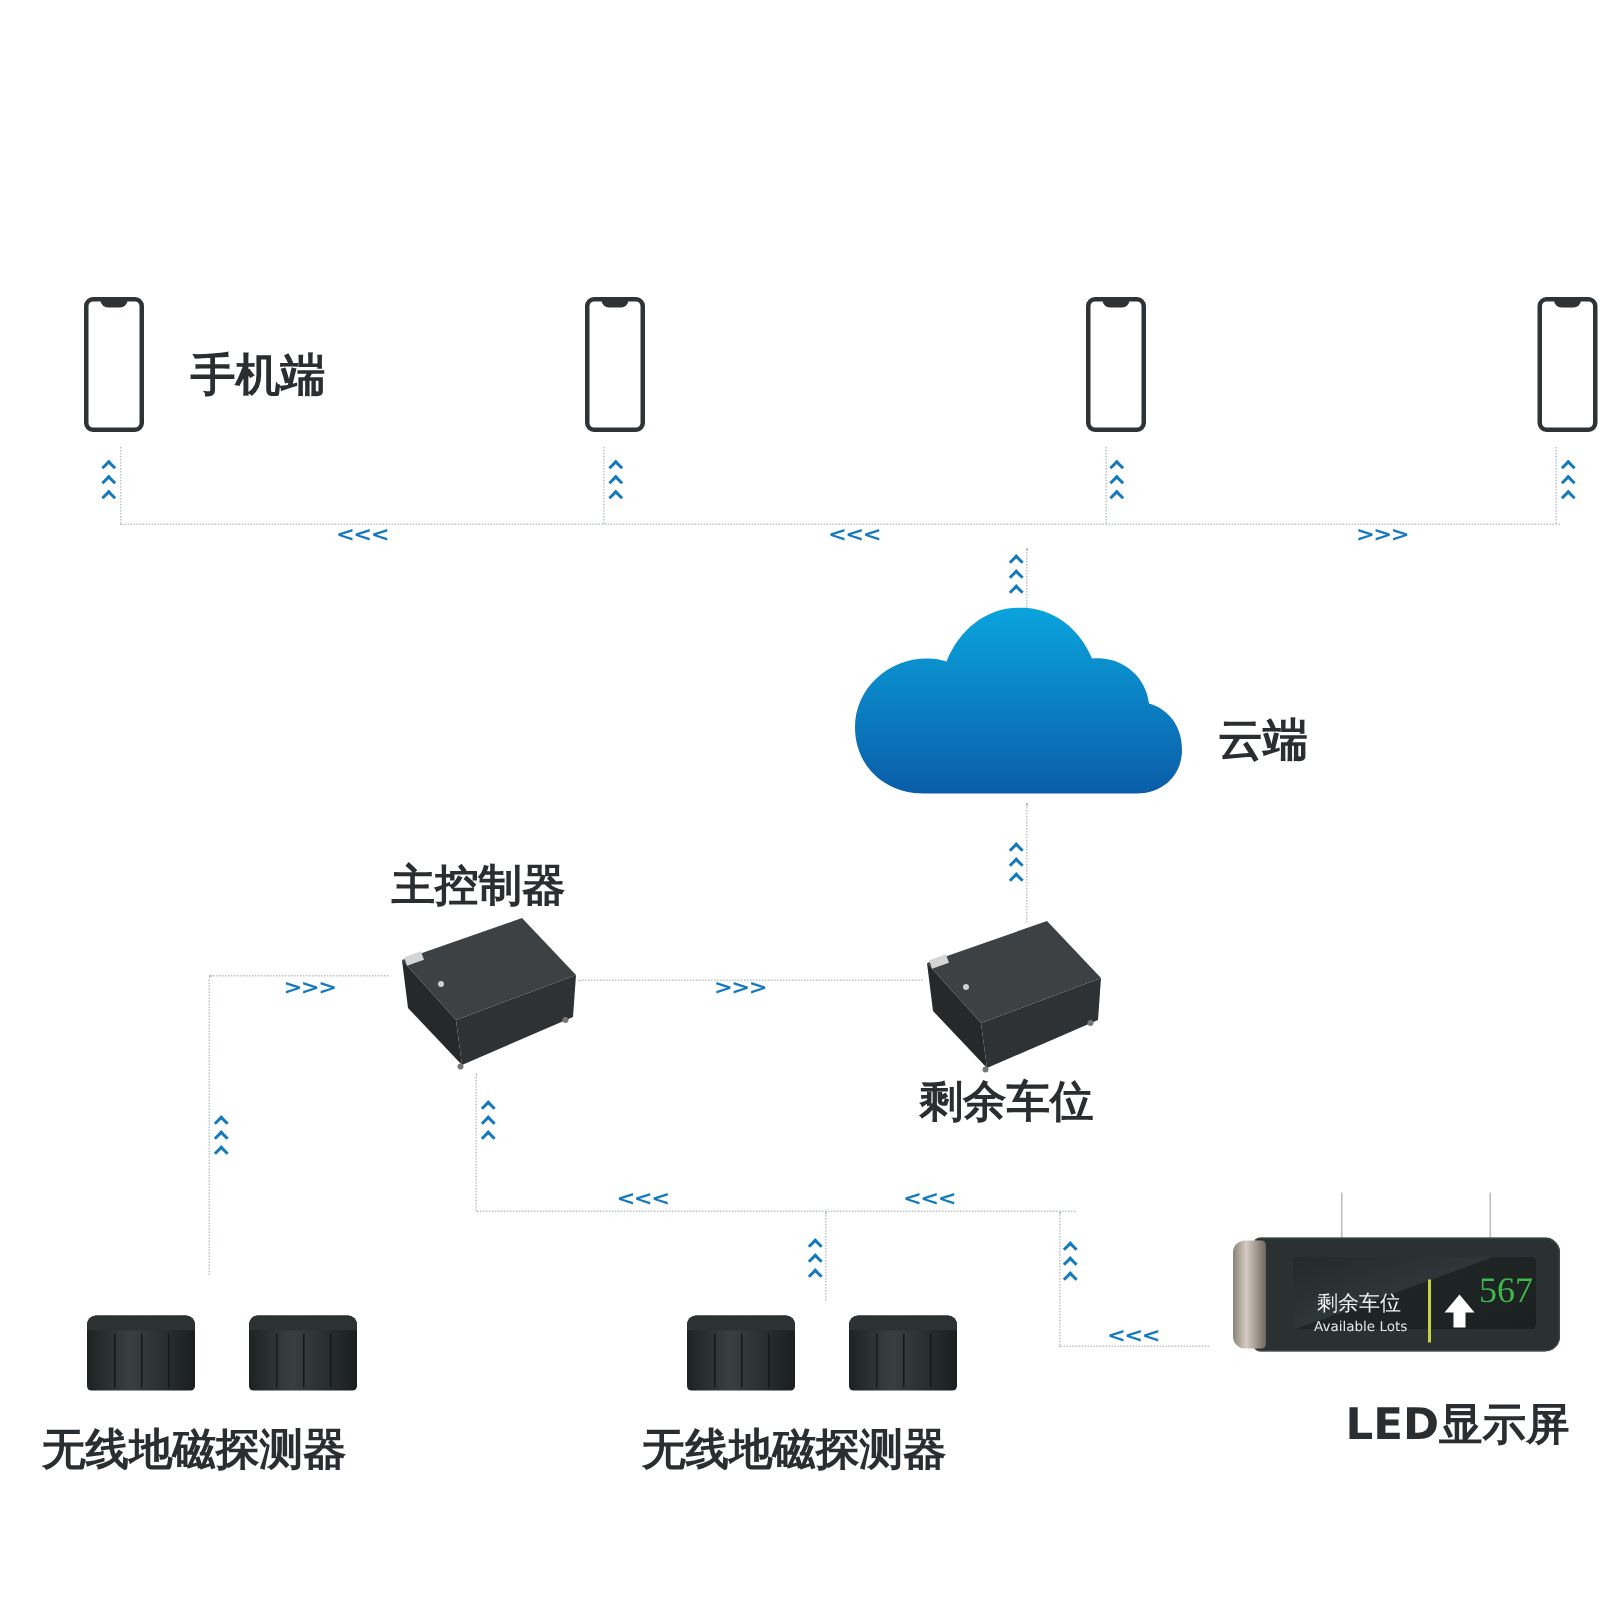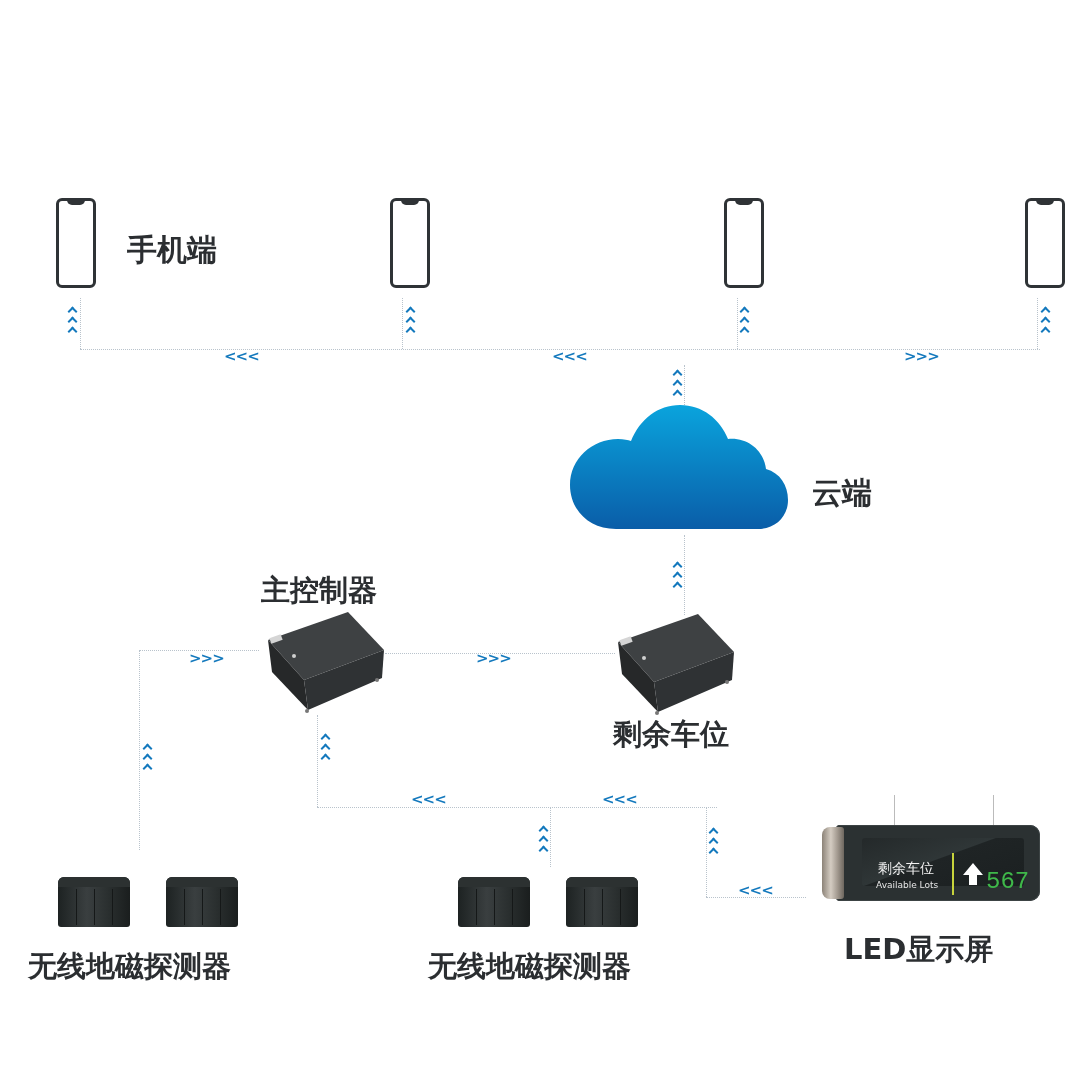--- a/index.html
+++ b/index.html
@@ -25,21 +25,21 @@
   .detector .rib { position: absolute; top: 12px; bottom: 2px; width: 1px; background: #151818; }
 
   
   .led { position: absolute; left: 822px; top: 825px; width: 218px; height: 76px; }
   .led-body { position: absolute; left: 14px; top: 0; right: 0; bottom: 0; background: #2b3132; border-radius: 4px 10px 10px 4px; box-shadow: inset 0 0 0 1px #3c4344; }
   .led-cap { position: absolute; left: 0; top: 2px; width: 22px; bottom: 2px; background: linear-gradient(90deg,#8c8378,#d4ccc2 40%,#a39a90 70%,#6e675f); border-radius: 8px 3px 3px 8px; }
   .led-screen { position: absolute; left: 40px; top: 13px; right: 16px; bottom: 15px; background: linear-gradient(160deg,#24292a 0%,#2f3637 45%,#1f2425 46%,#1b2021 100%); border-radius: 3px; }
   .led-cn { position: absolute; left: 16px; top: 22px; color: #f2f2f2; font-size: 14px; font-family: "DejaVu Sans", sans-serif; }
   .led-en { position: absolute; left: 14px; top: 42px; color: #e6e6e6; font-size: 9px; font-family: "DejaVu Sans", sans-serif; }
   .led-divider { position: absolute; left: 90px; top: 15px; width: 2px; height: 42px; background: #c7d33c; }
-  .led-num { position: absolute; left: 124px; top: 30px; color: #3fb84a; font-size: 24px; font-family: Liberation Mono, monospace; }
+  .led-num { position: absolute; left: 124px; top: 10px; color: #3fb84a; font-size: 24px; font-family: Liberation Serif, serif; }
   .led-hook { position: absolute; width: 1px; background: #bbb; }
 </style>
 </head>
 <body>
 
 <div class="line-h" style="left:80px; top:349px; width:960px;"></div>
 <div class="line-v" style="left:80px; top:298px; height:51px;"></div>
 <div class="line-v" style="left:402px; top:298px; height:51px;"></div>
 <div class="line-v" style="left:737px; top:298px; height:51px;"></div>
 <div class="line-v" style="left:1037px; top:298px; height:51px;"></div>
@@ -198,13 +198,13 @@
   <div class="led-screen">
     <div class="led-cn">剩余车位</div>
     <div class="led-en">Available Lots</div>
     <div class="led-divider"></div>
     <svg class="abs" style="left:100px; top:24px;" width="22" height="24" viewBox="0 0 22 24">
       <polygon points="11,1 21,13 15,13 15,23 7,23 7,13 1,13" fill="#ffffff"></polygon>
     </svg>
     <div class="led-num">567</div>
   </div>
 </div>
-<div class="label lbl-md" style="left:844px; top:930px;">LED显示屏</div>
+<div class="label lbl-md" style="left:897px; top:930px;">LED显示屏</div>
 
 </body></html>

